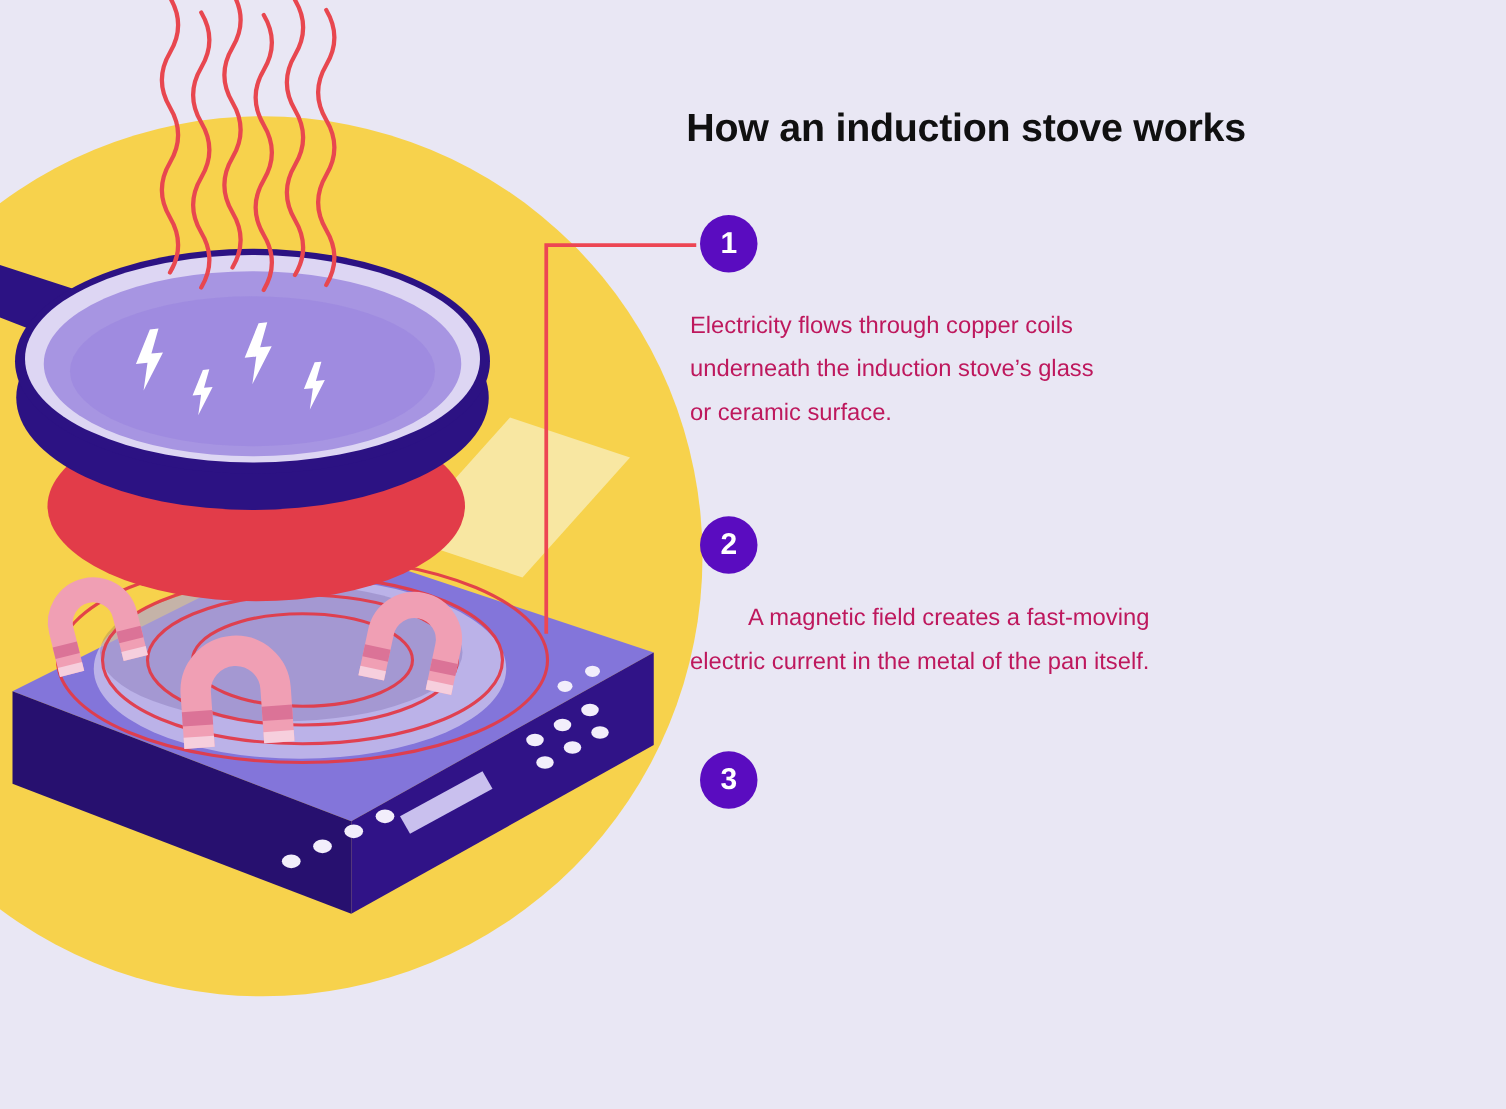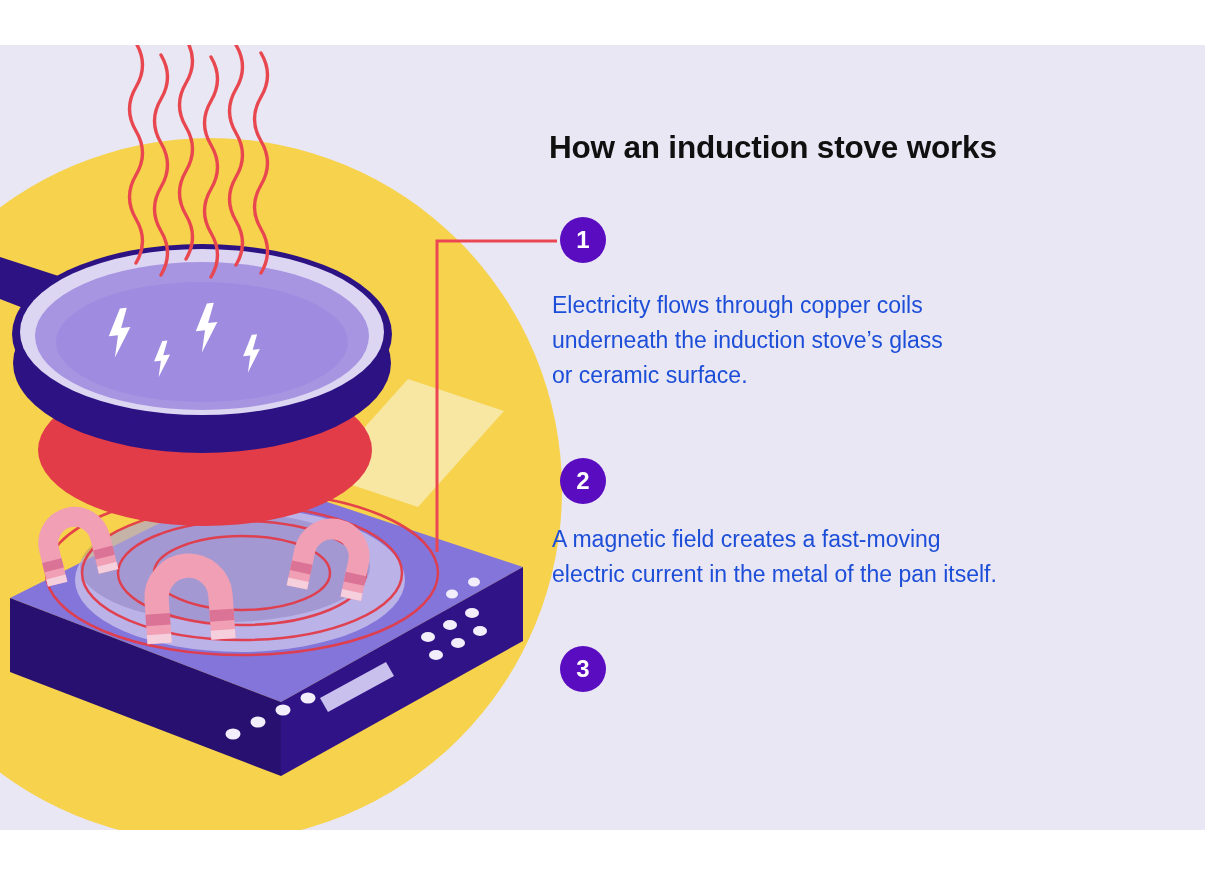--- a/index.html
+++ b/index.html
@@ -1,44 +1,43 @@
 <!DOCTYPE html>
 <html><head>
 <meta charset="utf-8">
 <style>
   html,body{margin:0;padding:0;}
   .canvas{
     position:relative;
-    width:1205px;height:785px;
+    width:1205px;height:887px;
     background:#E9E7F4;
     overflow:hidden;
     font-family:"Liberation Sans",sans-serif;
-    margin-top:45px;
   }
   .illo{position:absolute;left:0;top:0;}
   .title{
     position:absolute;left:549px;top:84px;margin:0;
     font-size:31.5px;font-weight:700;color:#101010;letter-spacing:-0.2px;
   }
   .badge{
     position:absolute;width:46px;height:46px;border-radius:50%;
     background:#5A0CC0;color:#ffffff;
     display:flex;align-items:center;justify-content:center;
     font-size:24px;font-weight:700;
   }
   .badge-1{left:560px;top:172px;}
   .badge-2{left:560px;top:413px;}
   .badge-3{left:560px;top:601px;}
   .step-text{
     position:absolute;margin:0;max-width:620px;
-    font-size:23px;line-height:35px;color:#1d4ed8;
+    font-size:19px;line-height:35px;color:#be185d;
     white-space:pre-line;
   }
   .text-1{left:552px;top:243px;}
-  .text-2{left:552px;top:477px;}
+  .text-2{left:552px;top:477px;text-align:right;}
   .text-3{left:552px;top:663px;}
 </style>
 </head>
 <body>
 
 <div class="canvas">
 
   <svg class="illo" width="1205" height="887" viewBox="0 0 1205 887">
 
     <defs>

